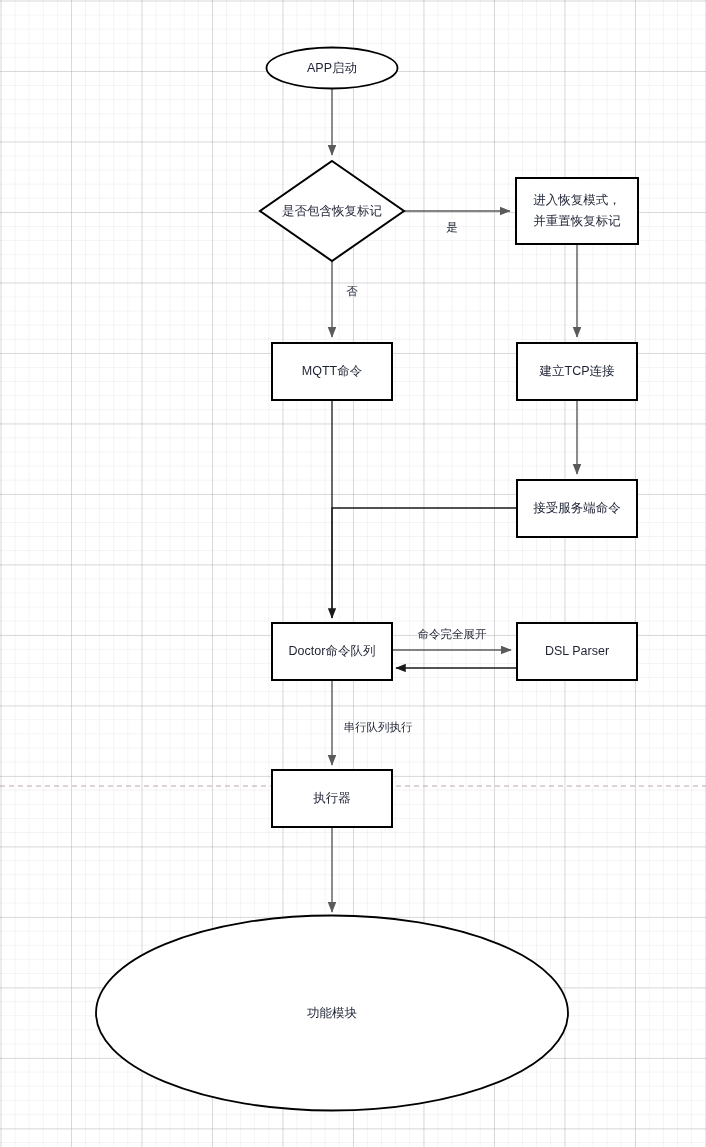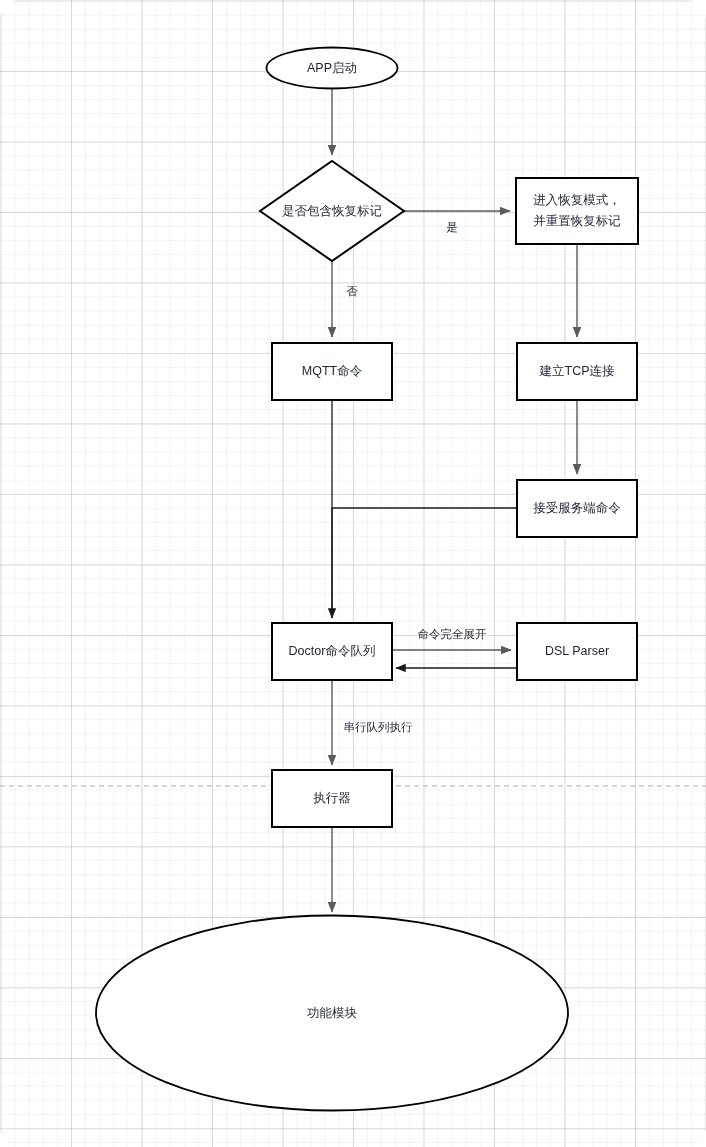--- a/index.html
+++ b/index.html
@@ -20,21 +20,20 @@
       linear-gradient(to right, rgba(170,170,175,0.13) 1px, transparent 1px),
       linear-gradient(to bottom, rgba(170,170,175,0.13) 1px, transparent 1px),
       linear-gradient(to right, rgba(150,150,160,0.30) 1px, transparent 1px),
       linear-gradient(to bottom, rgba(150,150,160,0.30) 1px, transparent 1px);
     background-size:
       14.1px 14.1px,
       14.1px 14.1px,
       70.5px 70.5px,
       70.5px 70.5px;
     background-position: 0.5px 0.5px, 0.5px 0.5px, 0.5px 0.5px, 0.5px 0.5px;
-    border-radius: 20px;
   }
   #diagram {
     position: absolute;
     left: 0;
     top: 0;
     width: 706px;
     height: 1147px;
   }
   .node-label {
     font-size: 12.5px;

